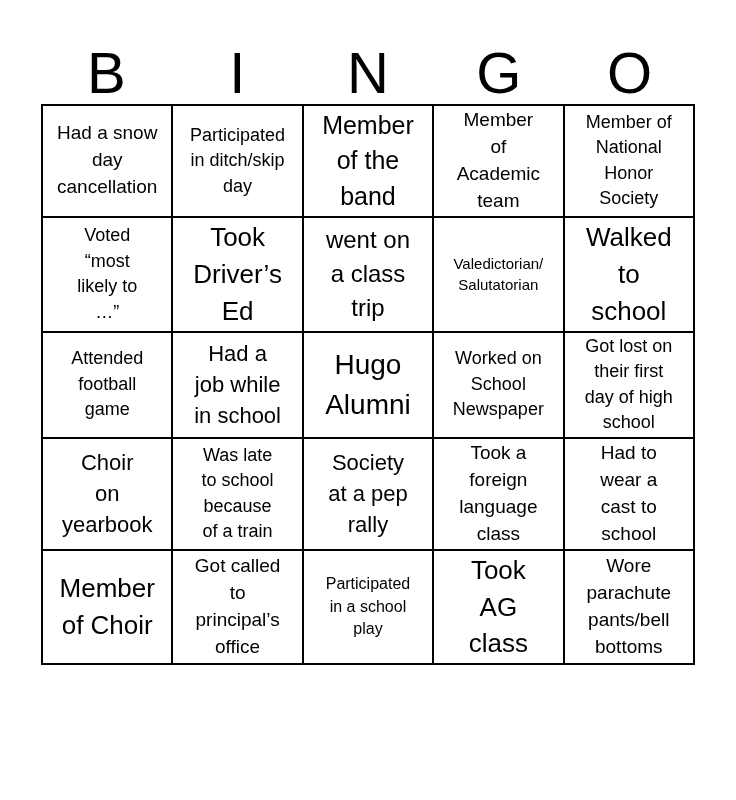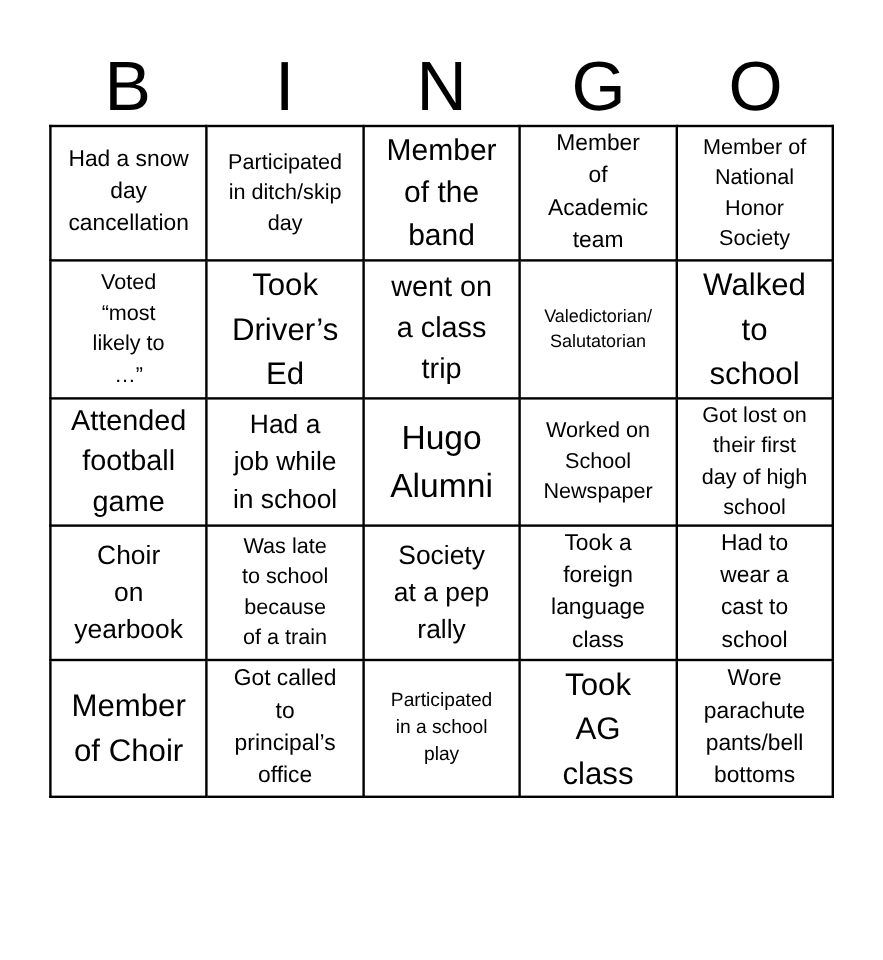--- a/index.html
+++ b/index.html
@@ -92,21 +92,21 @@
         <td class="cell" style="font-size: 24px;">went on
 a class
 trip</td>
         <td class="cell" style="font-size: 15px;">Valedictorian/
 Salutatorian</td>
         <td class="cell" style="font-size: 26px;">Walked
 to
 school</td>
       </tr>
       <tr>
-        <td class="cell" style="font-size: 24px;">Attended
+        <td class="cell" style="font-size: 18px;">Attended
 football
 game</td>
         <td class="cell" style="font-size: 22px;">Had a
 job while
 in school</td>
         <td class="cell" style="font-size: 28px;">Hugo
 Alumni</td>
         <td class="cell" style="font-size: 18px;">Worked on
 School
 Newspaper</td>

